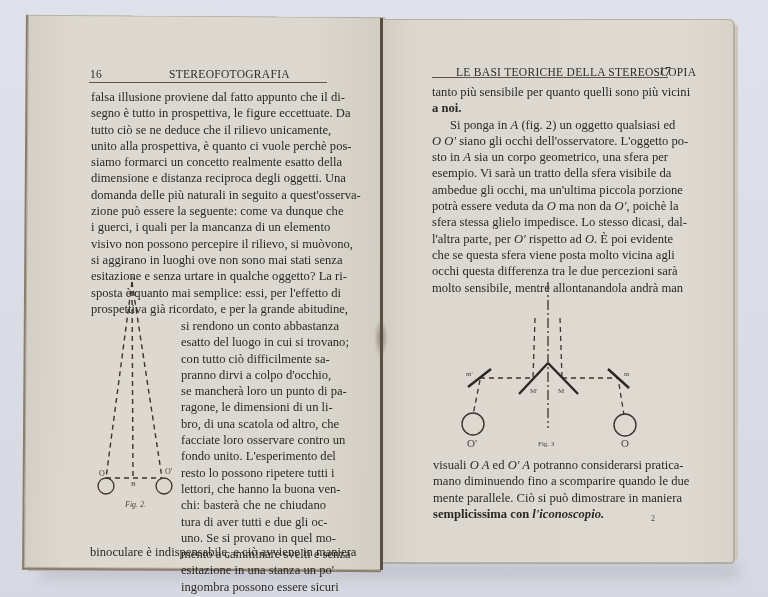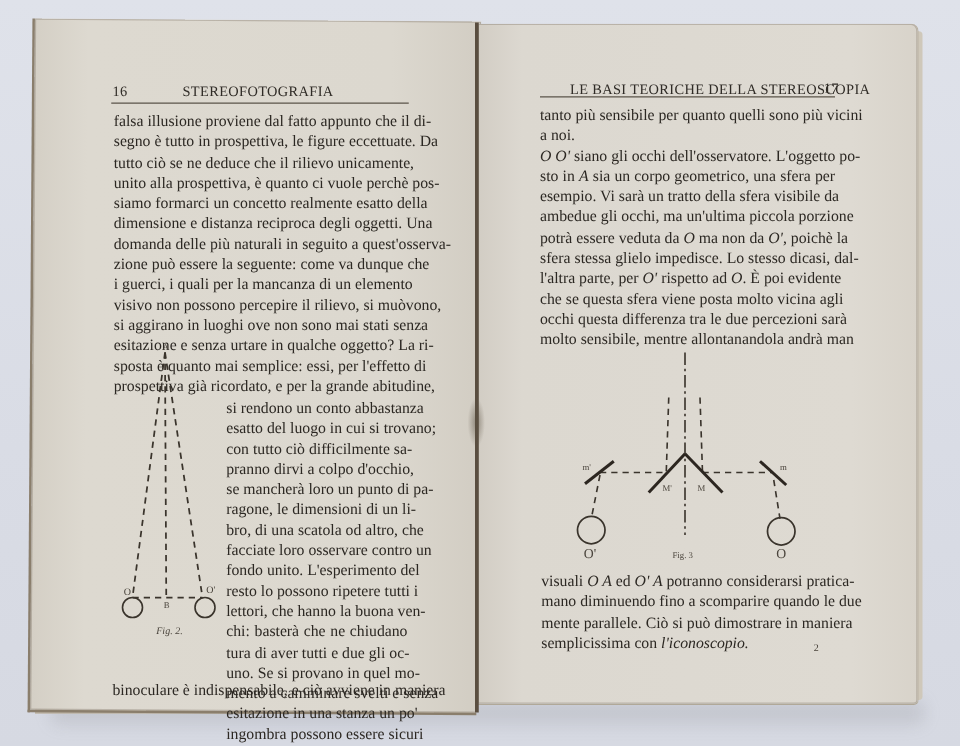--- a/index.html
+++ b/index.html
@@ -41,21 +41,21 @@
 
   .run-head {
     position: absolute; font-size: 11.5px; color: #2f2b26; letter-spacing: 0.3px;
   }
   .rule { position: absolute; height: 1px; background: #5b544a; }
   .text {
     position: absolute; font-size: 12.6px; line-height: 16.3px; color: #2c2823;
     text-align: justify; text-align-last: justify;
   }
   .text .ln { display: block; white-space: nowrap; }
-  .text .ln.last { text-align-last: left; }
+  .text .ln.last { text-align-last: left; font-weight: bold; }
   .text .ln.indent { padding-left: 18px; }
   .caption { position: absolute; font-size: 8px; color: #4a443c; }
   .sig { position: absolute; font-size: 8px; color: #4a443c; }
   i { font-style: italic; }
   svg { position: absolute; overflow: visible; }
 </style>
 </head>
 <body>
 
 <div class="book">
@@ -64,21 +64,21 @@
   <div class="edge-strip strip-right"></div>
 
   <div class="page page-left"></div>
 
   <div class="page page-right"></div>
 
   <div class="gutter"></div>
   <div class="gutter-wear"></div>
 
   <div class="run-head" style="left:90px; top:68px;">16</div>
-  <div class="run-head" style="left:146px; top:68px;text-align:center;">STEREOFOTOGRAFIA</div>
+  <div class="run-head" style="left:169px; top:68px;text-align:center;">STEREOFOTOGRAFIA</div>
   <div class="rule" style="left:89px; top:82px; width:238px;"></div>
 
   <div class="text" style="left:91px; top:89px; width:236px;">
     <span class="ln">falsa illusione proviene dal fatto appunto che il di-</span>
     <span class="ln">segno è tutto in prospettiva, le figure eccettuate. Da</span>
     <span class="ln">tutto ciò se ne deduce che il rilievo unicamente,</span>
     <span class="ln">unito alla prospettiva, è quanto ci vuole perchè pos-</span>
     <span class="ln">siamo formarci un concetto realmente esatto della</span>
     <span class="ln">dimensione e distanza reciproca degli oggetti. Una</span>
     <span class="ln">domanda delle più naturali in seguito a quest'osserva-</span>
@@ -132,20 +132,21 @@
   <div class="caption" style="left:131px;top:480px;font-size:7px;">B</div>
   <div class="caption" style="left:125px;top:500px;font-style:italic;">Fig. 2.</div>
 
   <div class="run-head" style="left:456px; top:66px;">LE BASI TEORICHE DELLA STEREOSCOPIA</div>
   <div class="run-head" style="left:659px; top:65px;">17</div>
   <div class="rule" style="left:432px; top:77px; width:236px;"></div>
 
   <div class="text" style="left:432px; top:84px; width:236px;">
     <span class="ln">tanto più sensibile per quanto quelli sono più vicini</span>
     <span class="ln last">a noi.</span>
+    <span class="ln indent">Si ponga in <i>A</i> (fig. 2) un oggetto qualsiasi ed</span>
     <span class="ln"><i>O O'</i> siano gli occhi dell'osservatore. L'oggetto po-</span>
     <span class="ln">sto in <i>A</i> sia un corpo geometrico, una sfera per</span>
     <span class="ln">esempio. Vi sarà un tratto della sfera visibile da</span>
     <span class="ln">ambedue gli occhi, ma un'ultima piccola porzione</span>
     <span class="ln">potrà essere veduta da <i>O</i> ma non da <i>O'</i>, poichè la</span>
     <span class="ln">sfera stessa glielo impedisce. Lo stesso dicasi, dal-</span>
     <span class="ln">l'altra parte, per <i>O'</i> rispetto ad <i>O</i>. È poi evidente</span>
     <span class="ln">che se questa sfera viene posta molto vicina agli</span>
     <span class="ln">occhi questa differenza tra le due percezioni sarà</span>
     <span class="ln">molto sensibile, mentre allontanandola andrà man</span>

